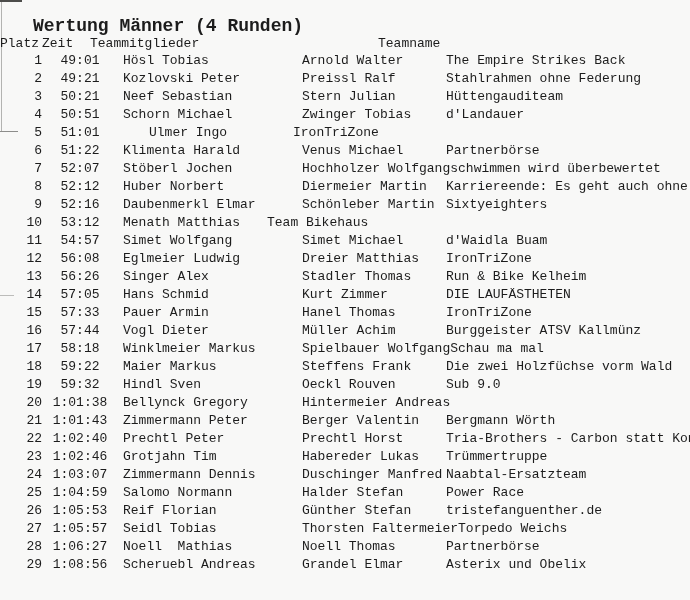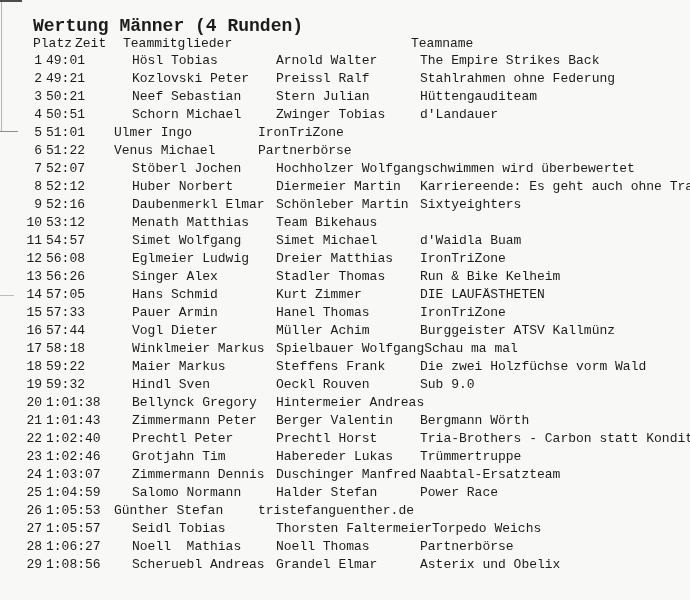--- a/index.html
+++ b/index.html
@@ -23,44 +23,43 @@
     font-size: 18px;
     font-weight: bold;
     white-space: pre;
   }
   .header-row {
     position: absolute;
     left: 0;
     top: 36px;
     display: flex;
     height: 18px;
-    padding-left: 33px;
     white-space: pre;
   }
   .h-platz { flex: 0 0 42px; }
   .h-zeit  { flex: 0 0 48px; }
   .h-members { flex: 0 0 288px; }
   .h-team { flex: 0 0 auto; }
   .rows {
     position: absolute;
     left: 0;
     top: 53px;
     width: 690px;
   }
   .row {
     display: flex;
     height: 18px;
     align-items: baseline;
     padding-left: 26px;
     white-space: pre;
   }
   .c-platz { flex: 0 0 16px; text-align: right; }
-  .c-zeit  { flex: 0 0 68px; text-align: left; margin-left: 4px; }
-  .c-m1    { flex: 0 0 144px; margin-left: 18px; overflow: visible; font-family: Liberation Mono, monospace; }
-  .c-m2    { flex: 0 0 auto; min-width: 144px; }
+  .c-zeit  { flex: 0 0 68px; text-align: center; margin-left: 4px; }
+  .c-m1    { flex: 0 0 144px; margin-left: 9px; overflow: visible; font-family: Liberation Mono, monospace; }
+  .c-m2    { flex: 0 0 auto; min-width: 144px; margin-left: 35px; }
   .c-team  { flex: 0 0 auto; }
   
   .edge-top {
     position: absolute; left: 0; top: 0;
     width: 22px; height: 2px; background: #4d4d4b;
   }
   .edge-vline {
     position: absolute; left: 1px; top: 2px;
     width: 1px; height: 129px; background: #b3b3b1;
   }
@@ -89,37 +88,37 @@
   <span class="h-members">Teammitglieder</span>
   <span class="h-team">Teamname</span>
 </div>
 
 <div class="rows" id="rows">
     <div class="row"><span class="c-platz">1</span><span class="c-zeit">49:01</span><span class="c-m1">Hösl Tobias</span><span class="c-m2">Arnold Walter</span><span class="c-team">The Empire Strikes Back</span></div>
     <div class="row"><span class="c-platz">2</span><span class="c-zeit">49:21</span><span class="c-m1">Kozlovski Peter</span><span class="c-m2">Preissl Ralf</span><span class="c-team">Stahlrahmen ohne Federung</span></div>
     <div class="row"><span class="c-platz">3</span><span class="c-zeit">50:21</span><span class="c-m1">Neef Sebastian</span><span class="c-m2">Stern Julian</span><span class="c-team">Hüttengauditeam</span></div>
     <div class="row"><span class="c-platz">4</span><span class="c-zeit">50:51</span><span class="c-m1">Schorn Michael</span><span class="c-m2">Zwinger Tobias</span><span class="c-team">d'Landauer</span></div>
     <div class="row"><span class="c-platz">5</span><span class="c-zeit">51:01</span><span class="c-m2">Ulmer Ingo</span><span class="c-team">IronTriZone</span></div>
-    <div class="row"><span class="c-platz">6</span><span class="c-zeit">51:22</span><span class="c-m2">Venus Michael</span><span class="c-team">Partnerbörse</span></div>
+    <div class="row"><span class="c-platz">6</span><span class="c-zeit">51:22</span><span class="c-m1">Klimenta Harald</span><span class="c-m2">Venus Michael</span><span class="c-team">Partnerbörse</span></div>
     <div class="row"><span class="c-platz">7</span><span class="c-zeit">52:07</span><span class="c-m1">Stöberl Jochen</span><span class="c-m2">Hochholzer Wolfgang</span><span class="c-team">schwimmen wird überbewertet</span></div>
     <div class="row"><span class="c-platz">8</span><span class="c-zeit">52:12</span><span class="c-m1">Huber Norbert</span><span class="c-m2">Diermeier Martin</span><span class="c-team">Karriereende: Es geht auch ohne Training</span></div>
     <div class="row"><span class="c-platz">9</span><span class="c-zeit">52:16</span><span class="c-m1">Daubenmerkl Elmar</span><span class="c-m2">Schönleber Martin</span><span class="c-team">Sixtyeighters</span></div>
     <div class="row"><span class="c-platz">10</span><span class="c-zeit">53:12</span><span class="c-m1">Menath Matthias</span><span class="c-team">Team Bikehaus</span></div>
     <div class="row"><span class="c-platz">11</span><span class="c-zeit">54:57</span><span class="c-m1">Simet Wolfgang</span><span class="c-m2">Simet Michael</span><span class="c-team">d'Waidla Buam</span></div>
     <div class="row"><span class="c-platz">12</span><span class="c-zeit">56:08</span><span class="c-m1">Eglmeier Ludwig</span><span class="c-m2">Dreier Matthias</span><span class="c-team">IronTriZone</span></div>
     <div class="row"><span class="c-platz">13</span><span class="c-zeit">56:26</span><span class="c-m1">Singer Alex</span><span class="c-m2">Stadler Thomas</span><span class="c-team">Run &amp; Bike Kelheim</span></div>
     <div class="row"><span class="c-platz">14</span><span class="c-zeit">57:05</span><span class="c-m1">Hans Schmid</span><span class="c-m2">Kurt Zimmer</span><span class="c-team">DIE LAUFÄSTHETEN</span></div>
     <div class="row"><span class="c-platz">15</span><span class="c-zeit">57:33</span><span class="c-m1">Pauer Armin</span><span class="c-m2">Hanel Thomas</span><span class="c-team">IronTriZone</span></div>
     <div class="row"><span class="c-platz">16</span><span class="c-zeit">57:44</span><span class="c-m1">Vogl Dieter</span><span class="c-m2">Müller Achim</span><span class="c-team">Burggeister ATSV Kallmünz</span></div>
     <div class="row"><span class="c-platz">17</span><span class="c-zeit">58:18</span><span class="c-m1">Winklmeier Markus</span><span class="c-m2">Spielbauer Wolfgang</span><span class="c-team">Schau ma mal</span></div>
     <div class="row"><span class="c-platz">18</span><span class="c-zeit">59:22</span><span class="c-m1">Maier Markus</span><span class="c-m2">Steffens Frank</span><span class="c-team">Die zwei Holzfüchse vorm Wald</span></div>
     <div class="row"><span class="c-platz">19</span><span class="c-zeit">59:32</span><span class="c-m1">Hindl Sven</span><span class="c-m2">Oeckl Rouven</span><span class="c-team">Sub 9.0</span></div>
     <div class="row"><span class="c-platz">20</span><span class="c-zeit">1:01:38</span><span class="c-m1">Bellynck Gregory</span><span class="c-m2">Hintermeier Andreas</span></div>
     <div class="row"><span class="c-platz">21</span><span class="c-zeit">1:01:43</span><span class="c-m1">Zimmermann Peter</span><span class="c-m2">Berger Valentin</span><span class="c-team">Bergmann Wörth</span></div>
     <div class="row"><span class="c-platz">22</span><span class="c-zeit">1:02:40</span><span class="c-m1">Prechtl Peter</span><span class="c-m2">Prechtl Horst</span><span class="c-team">Tria-Brothers - Carbon statt Kondition</span></div>
     <div class="row"><span class="c-platz">23</span><span class="c-zeit">1:02:46</span><span class="c-m1">Grotjahn Tim</span><span class="c-m2">Habereder Lukas</span><span class="c-team">Trümmertruppe</span></div>
     <div class="row"><span class="c-platz">24</span><span class="c-zeit">1:03:07</span><span class="c-m1">Zimmermann Dennis</span><span class="c-m2">Duschinger Manfred</span><span class="c-team">Naabtal-Ersatzteam</span></div>
     <div class="row"><span class="c-platz">25</span><span class="c-zeit">1:04:59</span><span class="c-m1">Salomo Normann</span><span class="c-m2">Halder Stefan</span><span class="c-team">Power Race</span></div>
-    <div class="row"><span class="c-platz">26</span><span class="c-zeit">1:05:53</span><span class="c-m2">Günther Stefan</span><span class="c-team">tristefanguenther.de</span></div>
+    <div class="row"><span class="c-platz">26</span><span class="c-zeit">1:05:53</span><span class="c-m1">Reif Florian</span><span class="c-m2">Günther Stefan</span><span class="c-team">tristefanguenther.de</span></div>
     <div class="row"><span class="c-platz">27</span><span class="c-zeit">1:05:57</span><span class="c-m1">Seidl Tobias</span><span class="c-m2">Thorsten Faltermeier</span><span class="c-team">Torpedo Weichs</span></div>
     <div class="row"><span class="c-platz">28</span><span class="c-zeit">1:06:27</span><span class="c-m1">Noell  Mathias</span><span class="c-m2">Noell Thomas</span><span class="c-team">Partnerbörse</span></div>
     <div class="row"><span class="c-platz">29</span><span class="c-zeit">1:08:56</span><span class="c-m1">Scheruebl Andreas</span><span class="c-m2">Grandel Elmar</span><span class="c-team">Asterix und Obelix</span></div>
   </div>
 
 </body></html>

